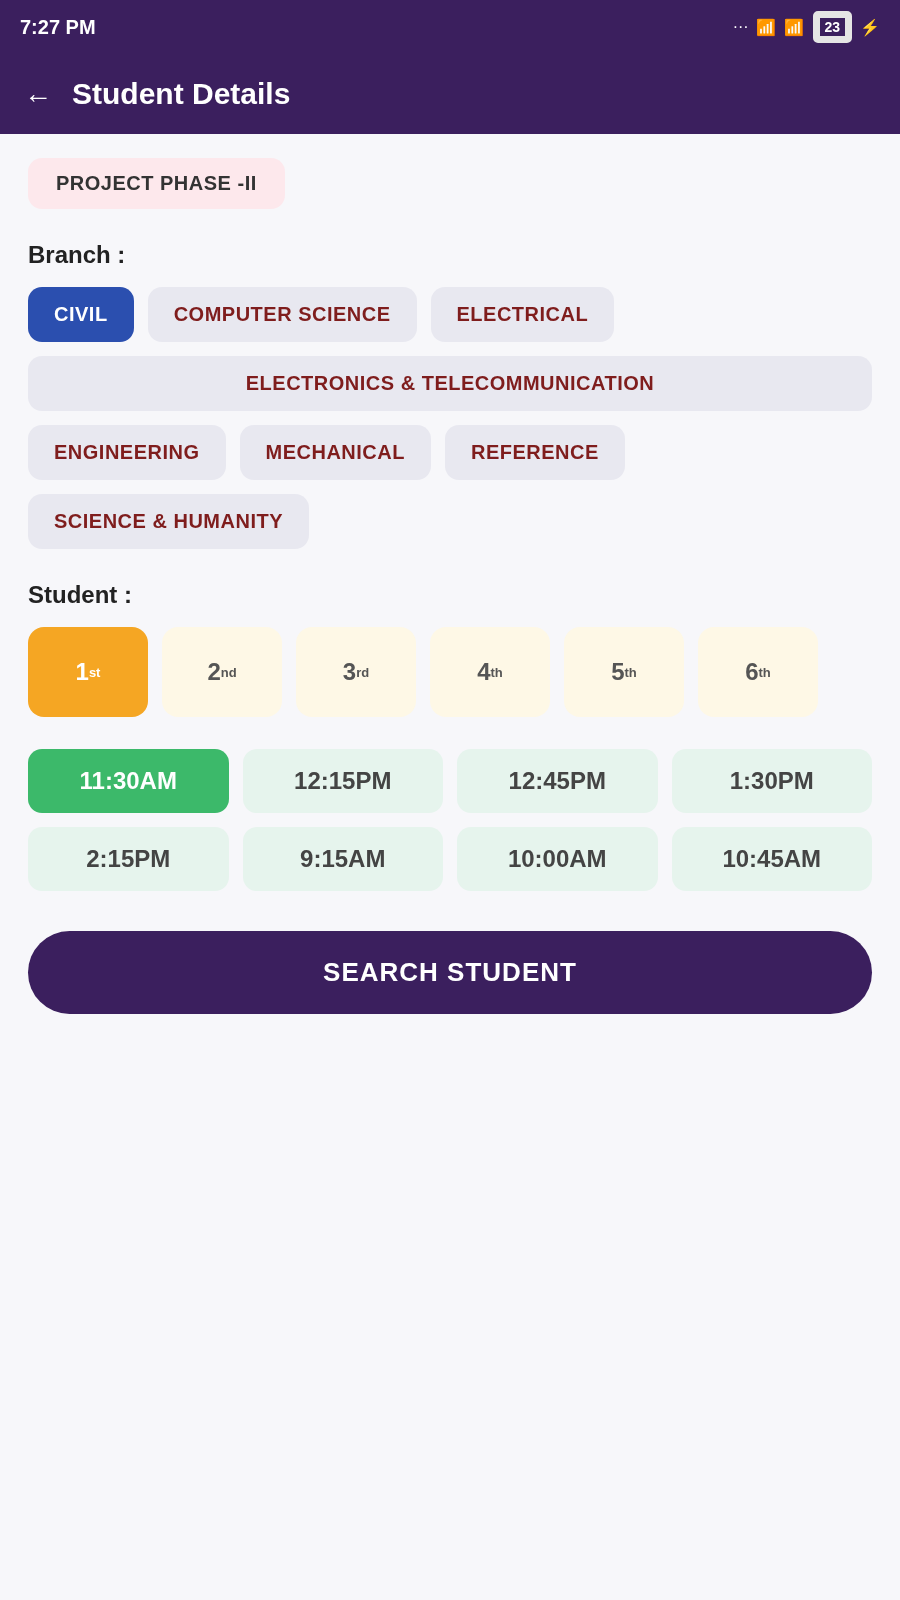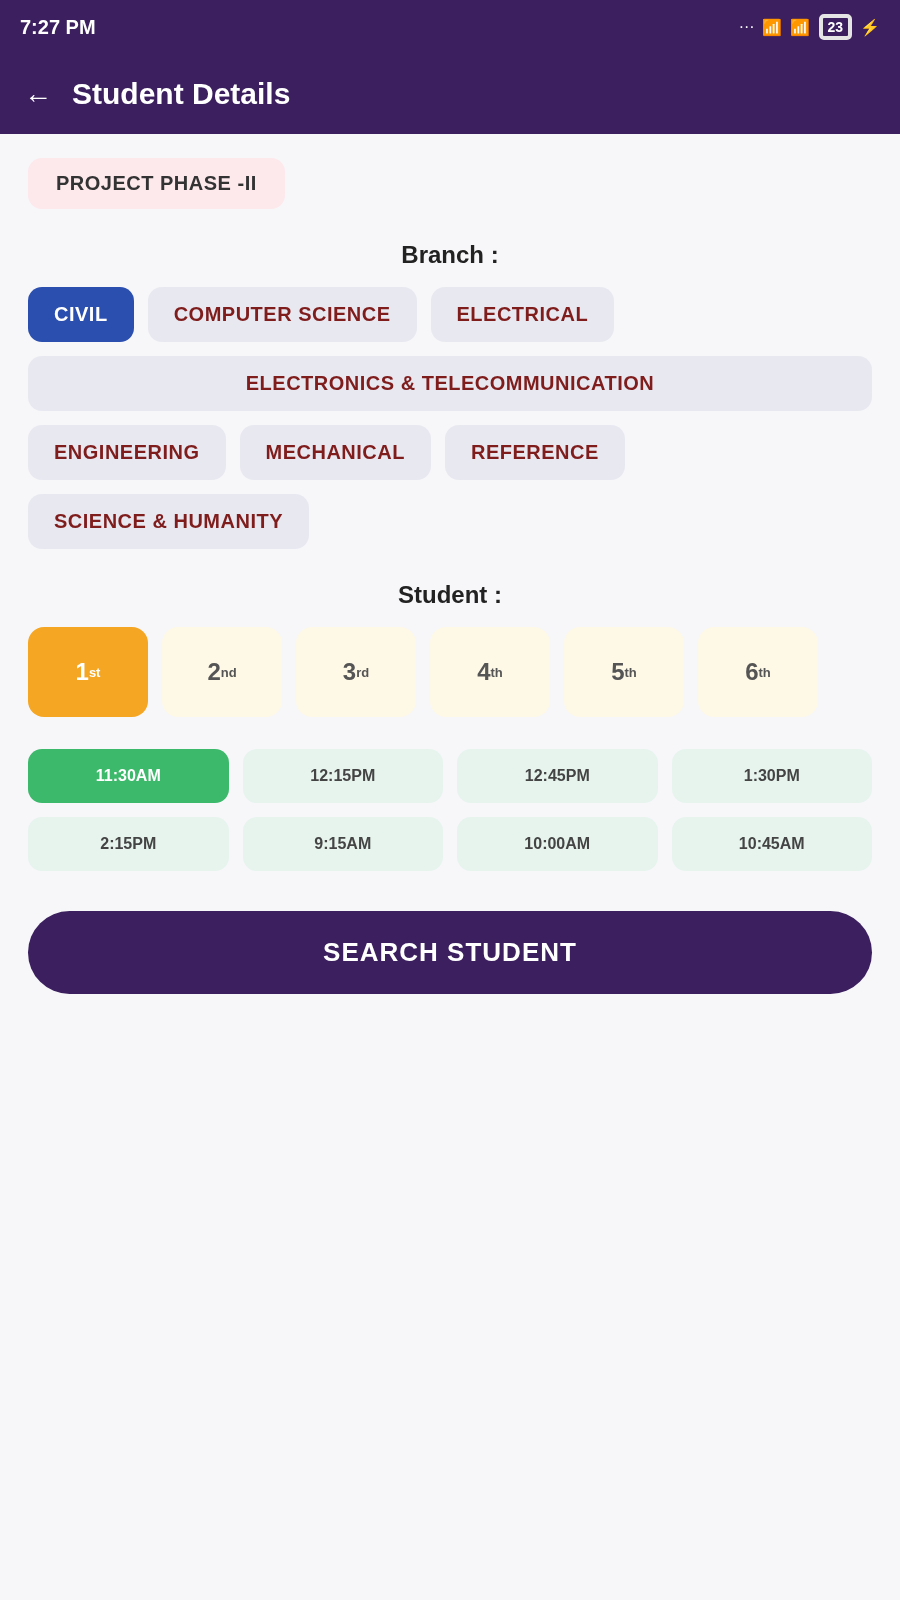--- a/index.html
+++ b/index.html
@@ -26,21 +26,21 @@
       font-size: 20px;
       font-weight: 600;
     }
     .status-icons {
       display: flex;
       align-items: center;
       gap: 8px;
       font-size: 16px;
     }
     .battery-badge {
-      border: 4px solid #e5e5e5;
+      border: 7px solid #e5e5e5;
       border-radius: 5px;
       padding: 1px 5px;
       font-size: 14px;
       font-weight: 700;
       color: white;
     }
 
     
     .header {
       background: #3b1f5e;
@@ -80,21 +80,20 @@
       margin-bottom: 32px;
       letter-spacing: 0.5px;
     }
 
     
     .section-label {
       font-size: 24px;
       font-weight: 700;
       color: #222;
       margin-bottom: 18px;
-      text-align: center;
     }
 
     
     .branch-grid {
       display: flex;
       flex-wrap: wrap;
       gap: 14px;
       margin-bottom: 32px;
     }
     .branch-btn {
@@ -150,21 +149,21 @@
     .time-grid {
       display: grid;
       grid-template-columns: repeat(4, 1fr);
       gap: 14px;
       margin-bottom: 40px;
     }
     .time-btn {
       padding: 18px 10px;
       border-radius: 14px;
       border: none;
-      font-size: 16px;
+      font-size: 24px;
       font-weight: 700;
       cursor: pointer;
       background: #e6f4ed;
       color: #444;
     }
     .time-btn.active {
       background: #3cb96a;
       color: white;
     }
 

